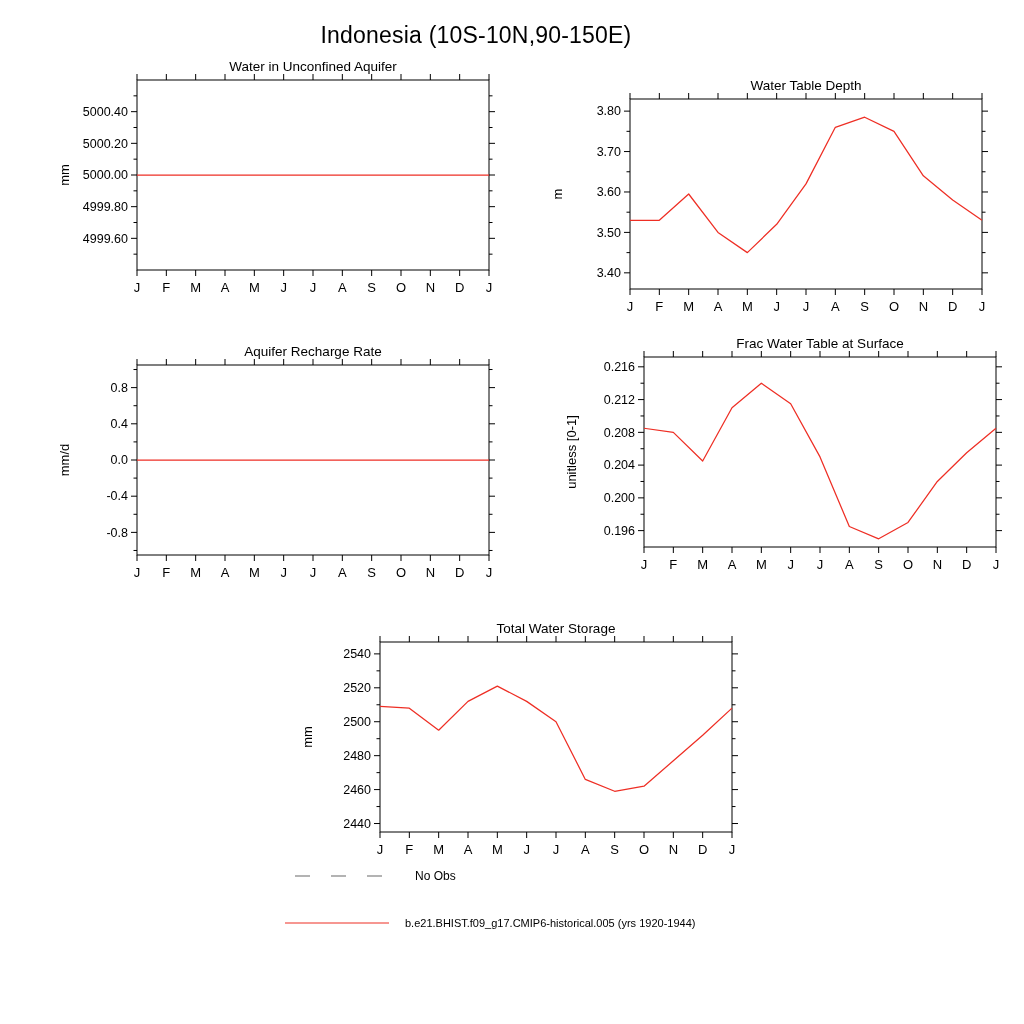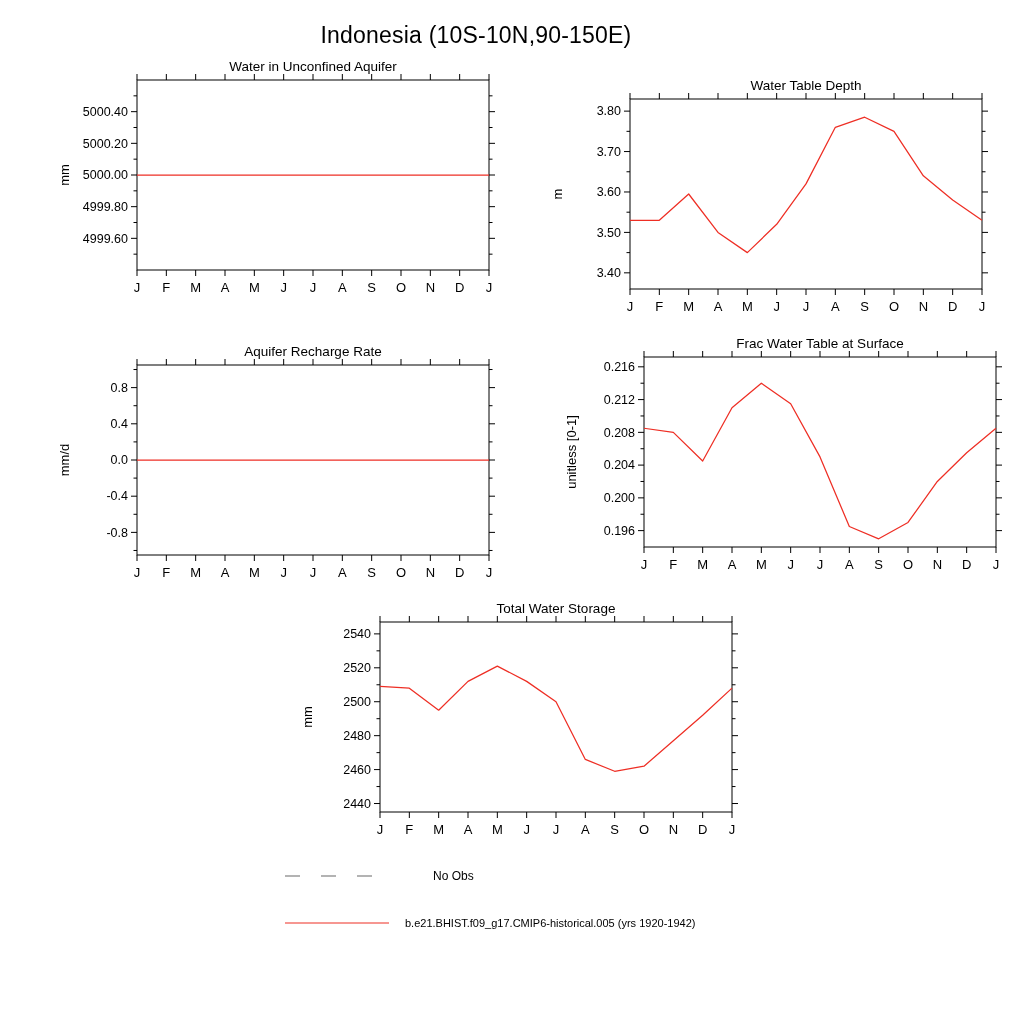--- a/index.html
+++ b/index.html
@@ -342,21 +342,21 @@
         <line x1="100" y1="82.96551724137942" x2="96.5" y2="82.96551724137942" stroke="#000" stroke-width="1"></line>
         <line x1="452" y1="82.96551724137942" x2="455.5" y2="82.96551724137942" stroke="#000" stroke-width="1"></line>
         <line x1="100" y1="50.20689655172421" x2="96.5" y2="50.20689655172421" stroke="#000" stroke-width="1"></line>
         <line x1="452" y1="50.20689655172421" x2="455.5" y2="50.20689655172421" stroke="#000" stroke-width="1"></line>
       </g>
       <text x="32" y="119" text-anchor="middle" font-size="13" transform="rotate(-90 32 119)">unitless [0-1]</text>
       <polyline points="100.00,95.25 129.33,99.34 158.67,128.01 188.00,74.78 217.33,50.21 246.67,70.68 276.00,123.91 305.33,193.53 334.67,205.81 364.00,189.43 393.33,148.48 422.67,119.82 452.00,95.25" fill="none" stroke="#ee2e24" stroke-width="1.25" stroke-linejoin="round"></polyline>
     </svg>
 </div>
 
-<div class="chart-panel" style="left:280px;top:598px;">
+<div class="chart-panel" style="left:280px;top:618px;">
   <svg viewBox="0 0 460 265">
       <text x="276" y="15" text-anchor="middle" font-size="13.5">Total Water Storage</text>
       <rect x="100" y="24" width="352" height="190" fill="none" stroke="#000" stroke-width="1"></rect>
       <g>
         <line x1="100" y1="214" x2="100" y2="220" stroke="#000" stroke-width="1"></line>
         <line x1="100" y1="24" x2="100" y2="18" stroke="#000" stroke-width="1"></line>
         <text x="100" y="236" text-anchor="middle" font-size="13">J</text>
         <line x1="129.33333333333334" y1="214" x2="129.33333333333334" y2="220" stroke="#000" stroke-width="1"></line>
         <line x1="129.33333333333334" y1="24" x2="129.33333333333334" y2="18" stroke="#000" stroke-width="1"></line>
         <text x="129.33333333333334" y="236" text-anchor="middle" font-size="13">F</text>
@@ -422,25 +422,25 @@
         <line x1="100" y1="86.76785714285715" x2="96.5" y2="86.76785714285715" stroke="#000" stroke-width="1"></line>
         <line x1="452" y1="86.76785714285715" x2="455.5" y2="86.76785714285715" stroke="#000" stroke-width="1"></line>
         <line x1="100" y1="52.83928571428572" x2="96.5" y2="52.83928571428572" stroke="#000" stroke-width="1"></line>
         <line x1="452" y1="52.83928571428572" x2="455.5" y2="52.83928571428572" stroke="#000" stroke-width="1"></line>
       </g>
       <text x="32" y="119" text-anchor="middle" font-size="13" transform="rotate(-90 32 119)">mm</text>
       <polyline points="100.00,88.46 129.33,90.16 158.67,112.21 188.00,83.38 217.33,68.11 246.67,83.38 276.00,103.73 305.33,161.41 334.67,173.29 364.00,168.20 393.33,142.75 422.67,117.30 452.00,90.16" fill="none" stroke="#ee2e24" stroke-width="1.25" stroke-linejoin="round"></polyline>
     </svg>
 </div>
 
-<div class="legend-row" style="left:283px;top:869px;gap:28px;">
+<div class="legend-row" style="left:293px;top:869px;">
   <svg width="108" height="12">
     <line x1="2" y1="6" x2="106" y2="6" stroke-width="1.3" stroke-dasharray="15 21" stroke="#9a9a9a"></line>
   </svg>
   <span class="legend-label noobs">No Obs</span>
 </div>
 
 <div class="legend-row" style="left:283px;top:917px;">
   <svg width="108" height="12">
     <line x1="2" y1="6" x2="106" y2="6" stroke-width="1.1" stroke="#ee2e24"></line>
   </svg>
-  <span class="legend-label model">b.e21.BHIST.f09_g17.CMIP6-historical.005 (yrs 1920-1942)</span>
+  <span class="legend-label model">b.e21.BHIST.f09_g17.CMIP6-historical.005 (yrs 1920-1944)</span>
 </div>
 
 </body></html>

